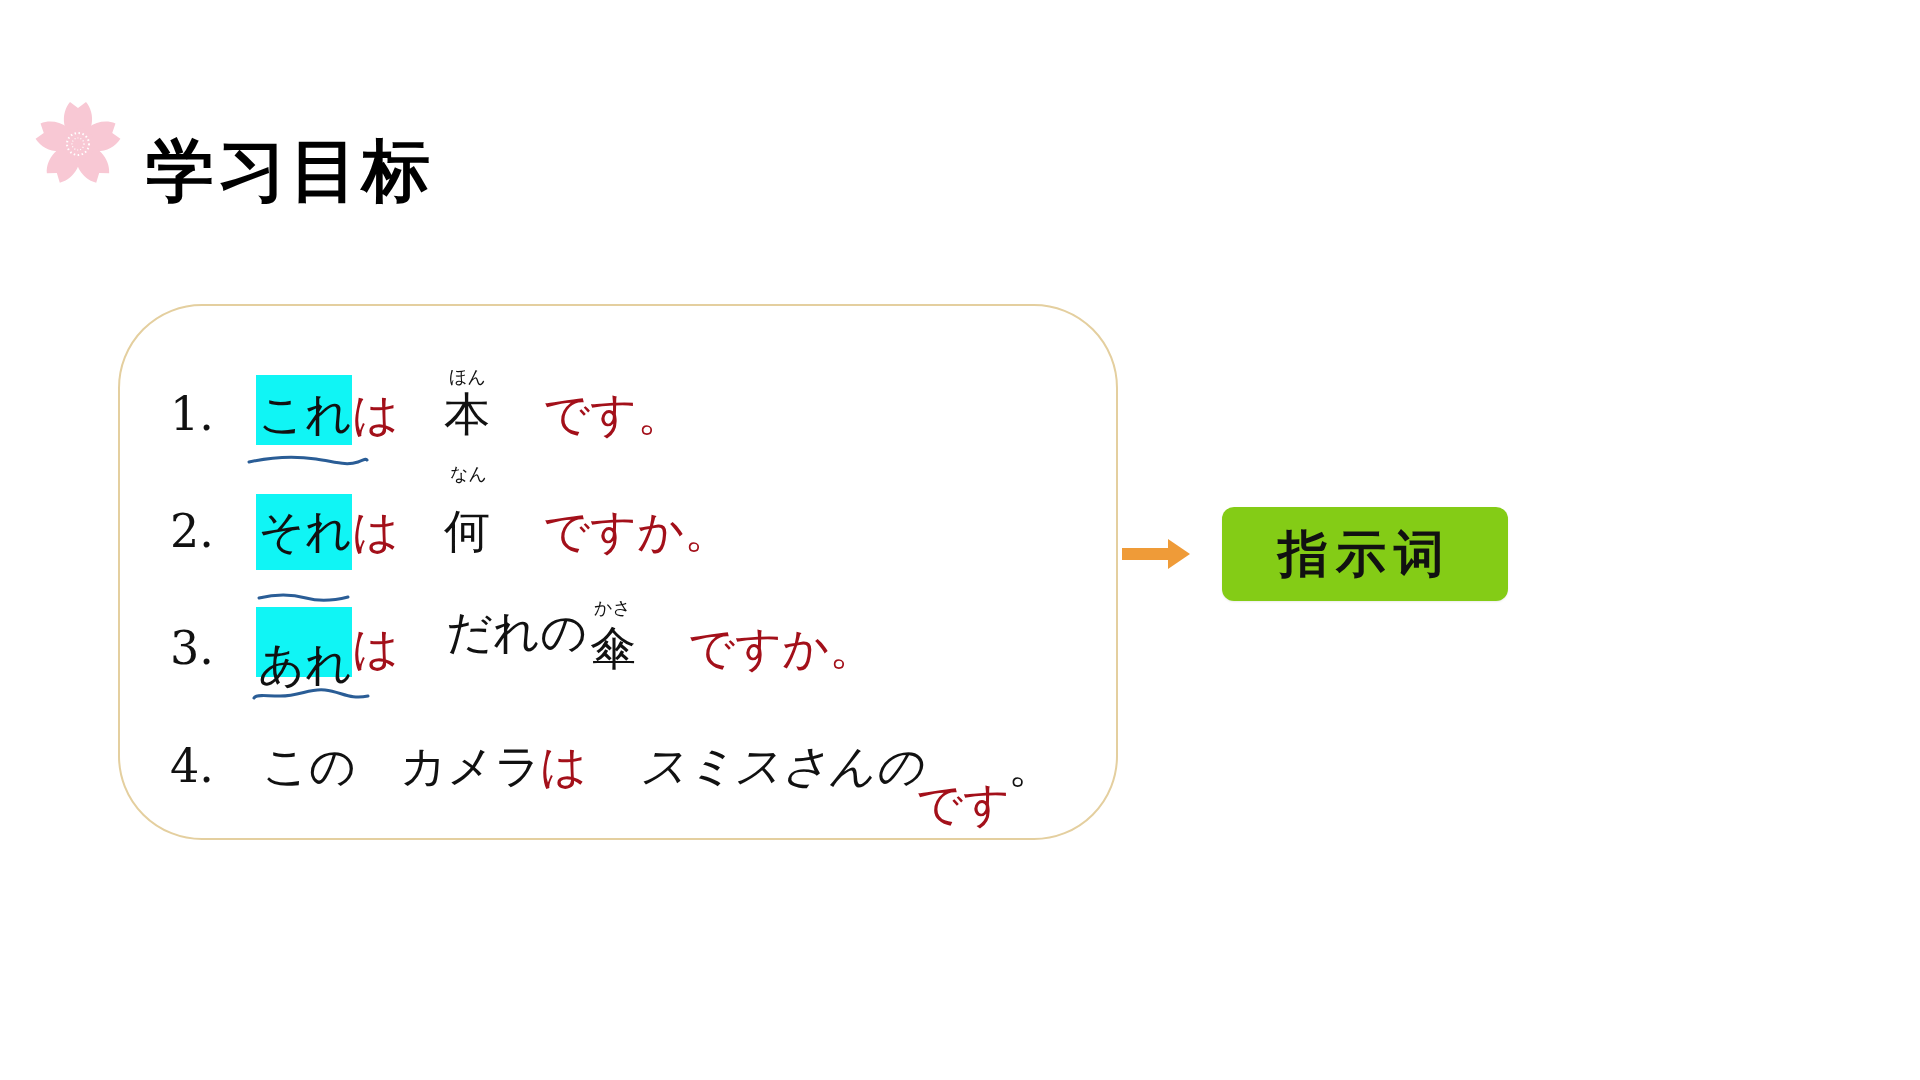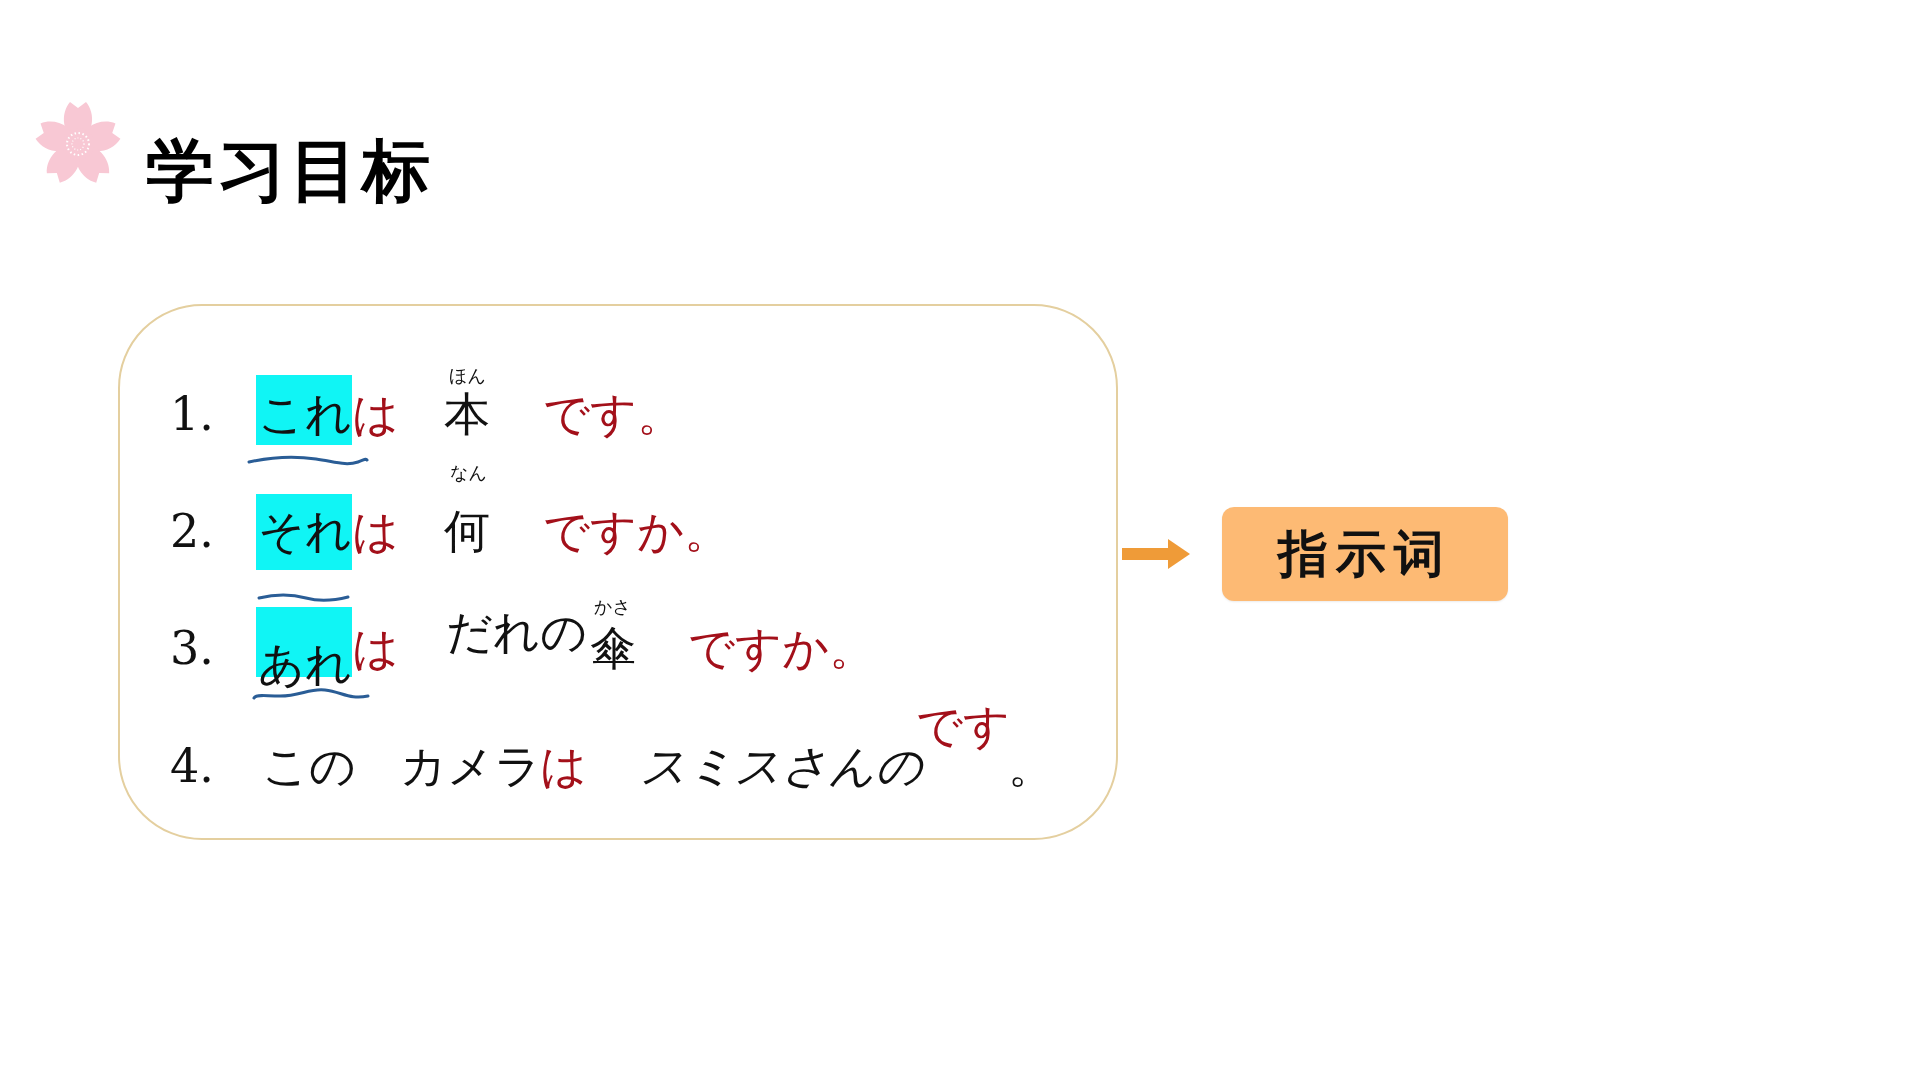--- a/index.html
+++ b/index.html
@@ -9,24 +9,24 @@
   .flower { left:34px; top:100px; width:88px; height:88px; }
   .title { left:146px; top:106px; font-family:"DejaVu Sans", "Liberation Sans", sans-serif;
            font-weight:bold; font-size:68px; letter-spacing:4px; line-height:90px; color:#000;margin-top:20px; }
   .card { left:118px; top:304px; width:1000px; height:536px; border:2px solid #e4cf9f;
           border-radius:84px; background:#fff; box-sizing:border-box; }
   .seg { position:absolute; font-size:46px; line-height:56px; white-space:nowrap; }
   .num { font-family:"DejaVu Serif", serif; }
   .red { color:#a3101a; }
   .hl { position:absolute; background:#10f5f5; }
   .ruby { position:absolute; font-size:18px; line-height:20px; white-space:nowrap;
-          font-family:Liberation Mono, monospace; color:#111; }
+          font-family:Liberation Sans, sans-serif; color:#111; }
   .squig { position:absolute; }
   .arrow { left:1122px; top:538px; width:70px; height:32px; }
-  .btn { left:1222px; top:507px; width:286px; height:94px; background:#fdba74;
+  .btn { left:1222px; top:507px; width:286px; height:94px; background:#84cc16;
          border-radius:12px; display:flex; align-items:center; justify-content:center;
          font-family:"DejaVu Sans", sans-serif; font-weight:bold; font-size:50px; letter-spacing:8px;
          color:#111; box-shadow:0 1px 2px rgba(0,0,0,0.08); }
 </style>
 </head>
 <body>
 
 <div class="abs flower">
   <svg width="88" height="88" viewBox="-44 -44 88 88">
     <g fill="#f8c8d4">
@@ -86,21 +86,21 @@
     <path d="M4,14 C6,10 14,12 30,12 C50,12 60,4 75,6 C92,8 100,16 118,12" fill="none" stroke="#2a5d96" stroke-width="3" stroke-linecap="round"></path>
   </svg>
 </div>
 
 <div>
   <span class="seg num" style="left:170px; top:738px;">4.</span>
   <span class="seg" style="left:262px; top:738px;">この</span>
   <span class="seg" style="left:400px; top:738px;">カメラ</span>
   <span class="seg red" style="left:540px; top:738px;">は</span>
   <span class="seg" style="left:640px; top:738px;font-style:italic;">スミスさんの</span>
-  <span class="seg red" style="left:916px; top:698px;">です</span>
+  <span class="seg red" style="left:916px; top:776px;">です</span>
   <span class="seg" style="left:1008px; top:738px;">。</span>
 </div>
 
 <div class="abs arrow">
   <svg width="70" height="32" viewBox="0 0 70 32">
     <rect x="0" y="10" width="50" height="12" fill="#ef9b38"></rect>
     <polygon points="46,1 68,16 46,31" fill="#ef9b38"></polygon>
   </svg>
 </div>
 

